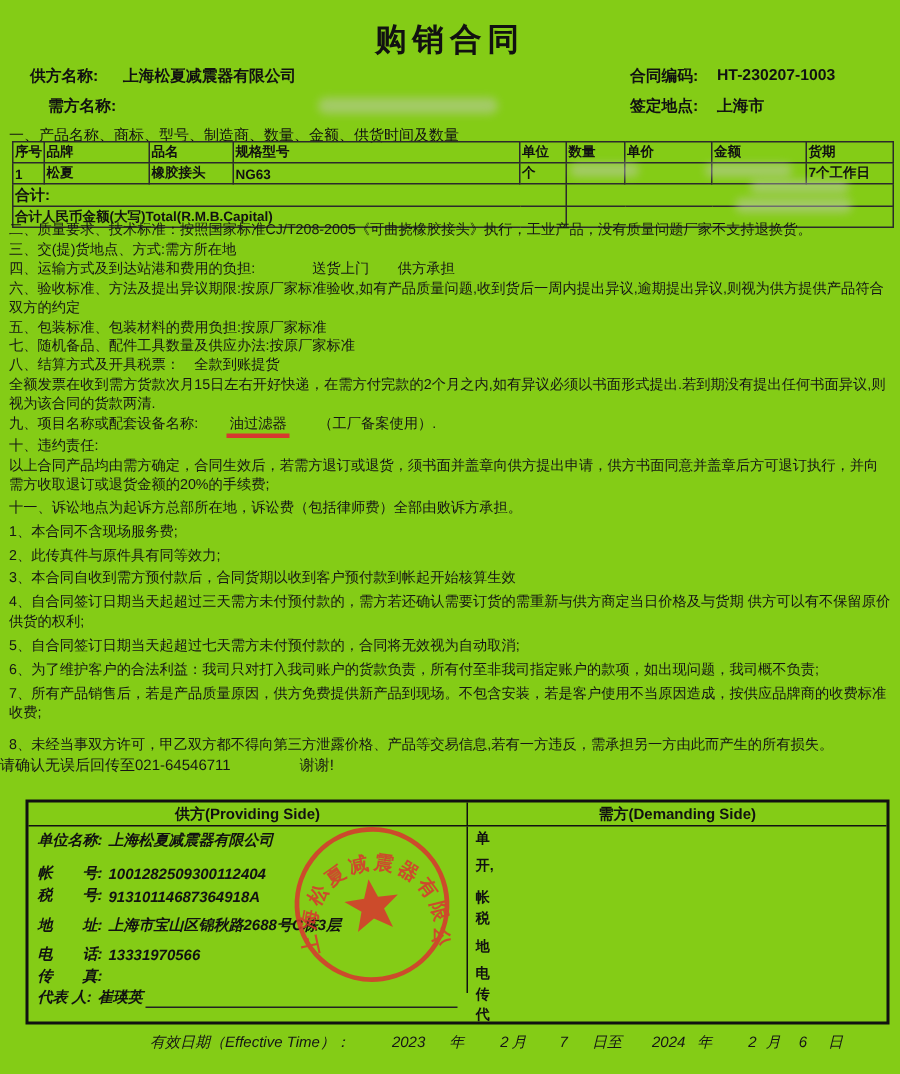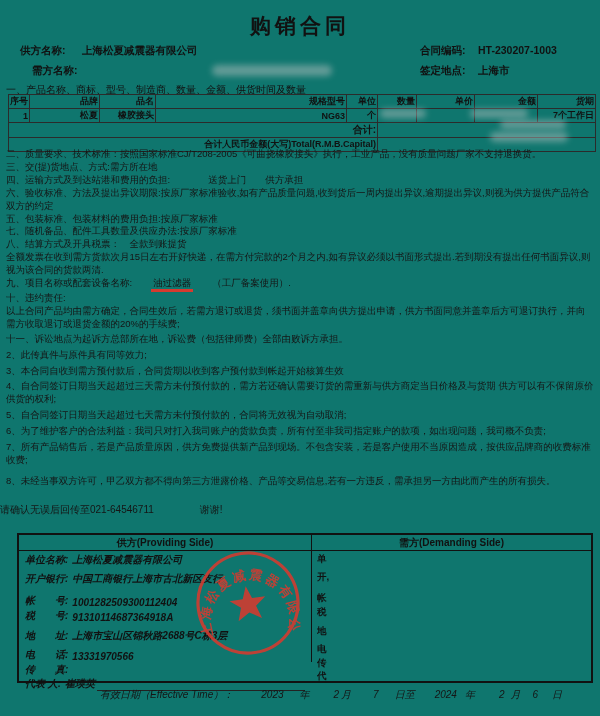--- a/index.html
+++ b/index.html
@@ -1,36 +1,36 @@
 <!DOCTYPE html>
 <html><head>
 <meta charset="utf-8">
 <style>
   html,body{margin:0;padding:0;}
   body{
     width:600px;height:716px;background:#ffffff;
     font-family:"Liberation Sans","DejaVu Sans",sans-serif;
     color:#1c1c1c; position:relative; overflow:hidden;
   }
-  .page{position:absolute;inset:0;background:#0f766e;}
+  .page{position:absolute;inset:0;background:#84cc16;}
   .title{
     position:absolute;top:12px;left:0;width:100%;text-align:center;
     font-size:21px;font-weight:bold;letter-spacing:4px;color:#111;
     font-family:"Liberation Serif","DejaVu Serif",serif;
   }
   .hdr-label{position:absolute;font-size:10.5px;font-weight:bold;color:#111;white-space:nowrap;}
   .hdr-value{position:absolute;font-size:10.5px;font-weight:bold;color:#111;white-space:nowrap;}
   
   table.products{
     position:absolute;left:8px;top:94px;width:587px;
     border-collapse:collapse;table-layout:fixed;font-size:9px;color:#111;
   }
   table.products th,table.products td{
     border:1px solid #2b2b2b;height:12px;padding:0 1px;
-    text-align:right;font-weight:bold;overflow:hidden;white-space:nowrap;
+    text-align:left;font-weight:bold;overflow:hidden;white-space:nowrap;
   }
   table.products th{height:13px;}
   td.total-label{text-align:right;padding-right:3px;font-size:10px;}
   td.cap-label{text-align:center;}
   
   .clauses{
     position:absolute;left:6px;top:148px;width:588px;
     font-size:9.5px;line-height:12.9px;color:#151515;
   }
   .clauses p{margin:0;}
@@ -160,20 +160,21 @@
     <p>四、运输方式及到达站港和费用的负担:　　　　送货上门　　供方承担</p>
     <p>六、验收标准、方法及提出异议期限:按原厂家标准验收,如有产品质量问题,收到货后一周内提出异议,逾期提出异议,则视为供方提供产品符合双方的约定</p>
     <p>五、包装标准、包装材料的费用负担:按原厂家标准</p>
     <p>七、随机备品、配件工具数量及供应办法:按原厂家标准</p>
     <p>八、结算方式及开具税票：　全款到账提货</p>
     <p>全额发票在收到需方货款次月15日左右开好快递，在需方付完款的2个月之内,如有异议必须以书面形式提出.若到期没有提出任何书面异议,则视为该合同的货款两清.</p>
     <p><span>九、项目名称或配套设备名称:　　</span><span class="hl-underline">油过滤器</span><span>　　（工厂备案使用）.</span></p>
     <p class="sp">十、违约责任:</p>
     <p>以上合同产品均由需方确定，合同生效后，若需方退订或退货，须书面并盖章向供方提出申请，供方书面同意并盖章后方可退订执行，并向需方收取退订或退货金额的20%的手续费;</p>
     <p class="sp">十一、诉讼地点为起诉方总部所在地，诉讼费（包括律师费）全部由败诉方承担。</p>
+    <p class="item">1、本合同不含现场服务费;</p>
     <p class="item">2、此传真件与原件具有同等效力;</p>
     <p class="item">3、本合同自收到需方预付款后，合同货期以收到客户预付款到帐起开始核算生效</p>
     <p class="item">4、自合同签订日期当天起超过三天需方未付预付款的，需方若还确认需要订货的需重新与供方商定当日价格及与货期 供方可以有不保留原价供货的权利;</p>
     <p class="item">5、自合同签订日期当天起超过七天需方未付预付款的，合同将无效视为自动取消;</p>
     <p class="item">6、为了维护客户的合法利益：我司只对打入我司账户的货款负责，所有付至非我司指定账户的款项，如出现问题，我司概不负责;</p>
     <p class="item">7、所有产品销售后，若是产品质量原因，供方免费提供新产品到现场。不包含安装，若是客户使用不当原因造成，按供应品牌商的收费标准收费;</p>
     <p class="item item-last">8、未经当事双方许可，甲乙双方都不得向第三方泄露价格、产品等交易信息,若有一方违反，需承担另一方由此而产生的所有损失。</p>
   </div>
 
   <div class="confirm-line">
@@ -185,24 +186,20 @@
       <div class="cell">供方(Providing Side)</div>
       <div class="cell right">需方(Demanding Side)</div>
     </div>
     <div class="ft-body">
       <div class="ft-divider"></div>
       <div class="ft-left">
         <div class="ft-row r1">
           <span class="lbl">单位名称:</span>
           <span class="val">上海松夏减震器有限公司</span>
         </div>
-        <div class="ft-row r2">
-          <span class="lbl">开户银行:</span>
-          <span class="val">中国工商银行上海市古北新区支行</span>
-        </div>
         <div class="ft-row r3">
           <span class="lbl">帐　　号:</span>
           <span class="val">1001282509300112404</span>
         </div>
         <div class="ft-row r4">
           <span class="lbl">税　　号:</span>
           <span class="val">91310114687364918A</span>
         </div>
         <div class="ft-row r5">
           <span class="lbl">地　　址:</span>

